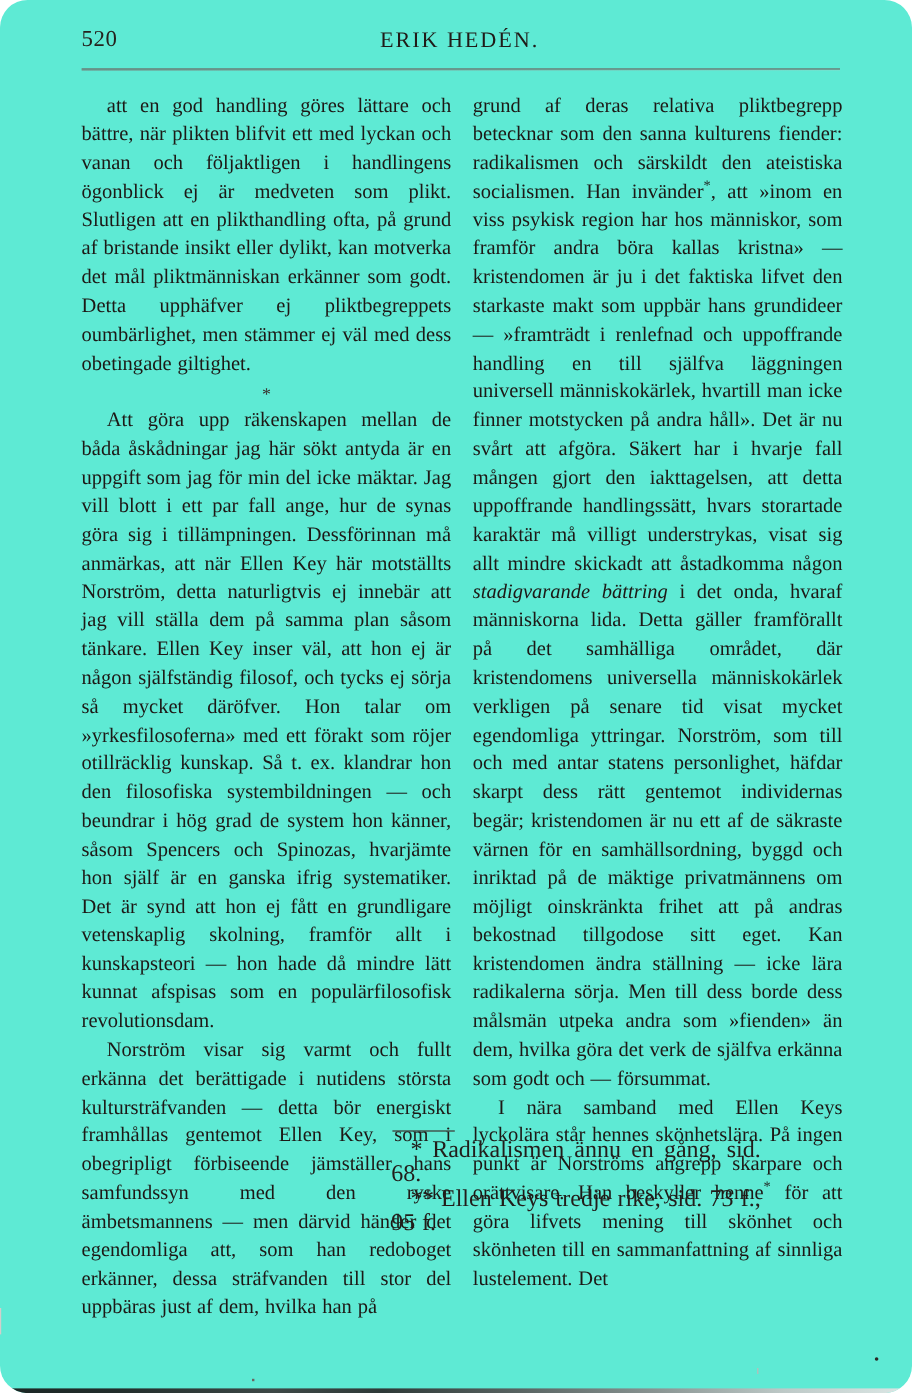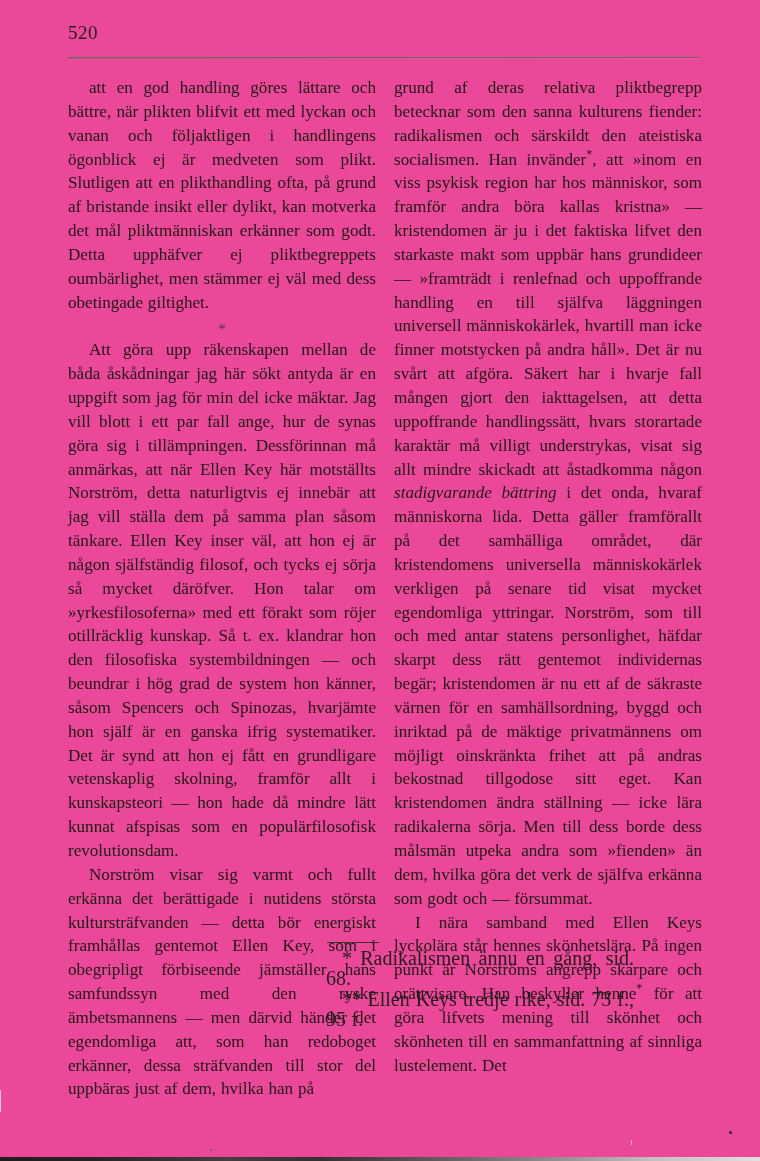--- a/index.html
+++ b/index.html
@@ -4,24 +4,25 @@
 <style>
   html, body {
     margin: 0;
     padding: 0;
     background: #ffffff;
   }
   .page {
     position: relative;
     width: 760px;
     height: 1161px;
-    background: #ec4899;
+    background: #5eead4;
     overflow: hidden;
     font-family: "Liberation Serif", "DejaVu Serif", serif;
     color: #1a1714;
+    border-radius: 23px;
   }
 
   
   .running-head {
     position: absolute;
     left: 68px;
     top: 22px;
     width: 630px;
     height: 30px;
   }
@@ -175,20 +176,21 @@
     background: #6a6561;
   }
 </style>
 </head>
 <body>
 
 <div class="page">
 
   <div class="running-head">
     <span class="folio">520</span>
+    <span class="head-title">ERIK HEDÉN.</span>
   </div>
   <div class="head-rule"></div>
 
   <div class="cols">
 
     <div class="col col-left">
       <p class="body indent">att en god handling göres lättare och bättre, när plikten blifvit ett med lyckan och vanan och följaktligen i handlingens ögonblick ej är medveten som plikt.  Slutligen att en plikthandling ofta, på grund af bristande insikt eller dylikt, kan motverka det mål pliktmänniskan erkänner som godt.  Detta upphäfver ej pliktbegreppets oumbärlighet, men stämmer ej väl med dess obetingade giltighet.</p>
       <div class="divider">*</div>
       <p class="body indent">Att göra upp räkenskapen mellan de båda åskådningar jag här sökt antyda är en uppgift som jag för min del icke mäktar. Jag vill blott i ett par fall ange, hur de synas göra sig i tillämpningen.  Dessförinnan må anmärkas, att när Ellen Key här motställts Norström, detta naturligtvis ej innebär att jag vill ställa dem på samma plan såsom tänkare. Ellen Key inser väl, att hon ej är någon själfständig filosof, och tycks ej sörja så mycket däröfver.  Hon talar om »yrkesfilosoferna» med ett förakt som röjer otillräcklig kunskap. Så t. ex. klandrar hon den filosofiska systembildningen — och beundrar i hög grad de system hon känner, såsom Spencers och Spinozas, hvarjämte hon själf är en ganska ifrig systematiker.  Det är synd att hon ej fått en grundligare vetenskaplig skolning, framför allt i kunskapsteori — hon hade då mindre lätt kunnat afspisas som en populärfilosofisk revolutionsdam.</p>
       <p class="body indent">Norström visar sig varmt och fullt erkänna det berättigade i nutidens största kultursträfvanden — detta bör energiskt framhållas gentemot Ellen Key, som i obegripligt förbiseende jämställer hans samfundssyn med den ryske ämbetsmannens — men därvid händer det egendomliga att, som han redoboget erkänner, dessa sträfvanden till stor del uppbäras just af dem, hvilka han på</p>

